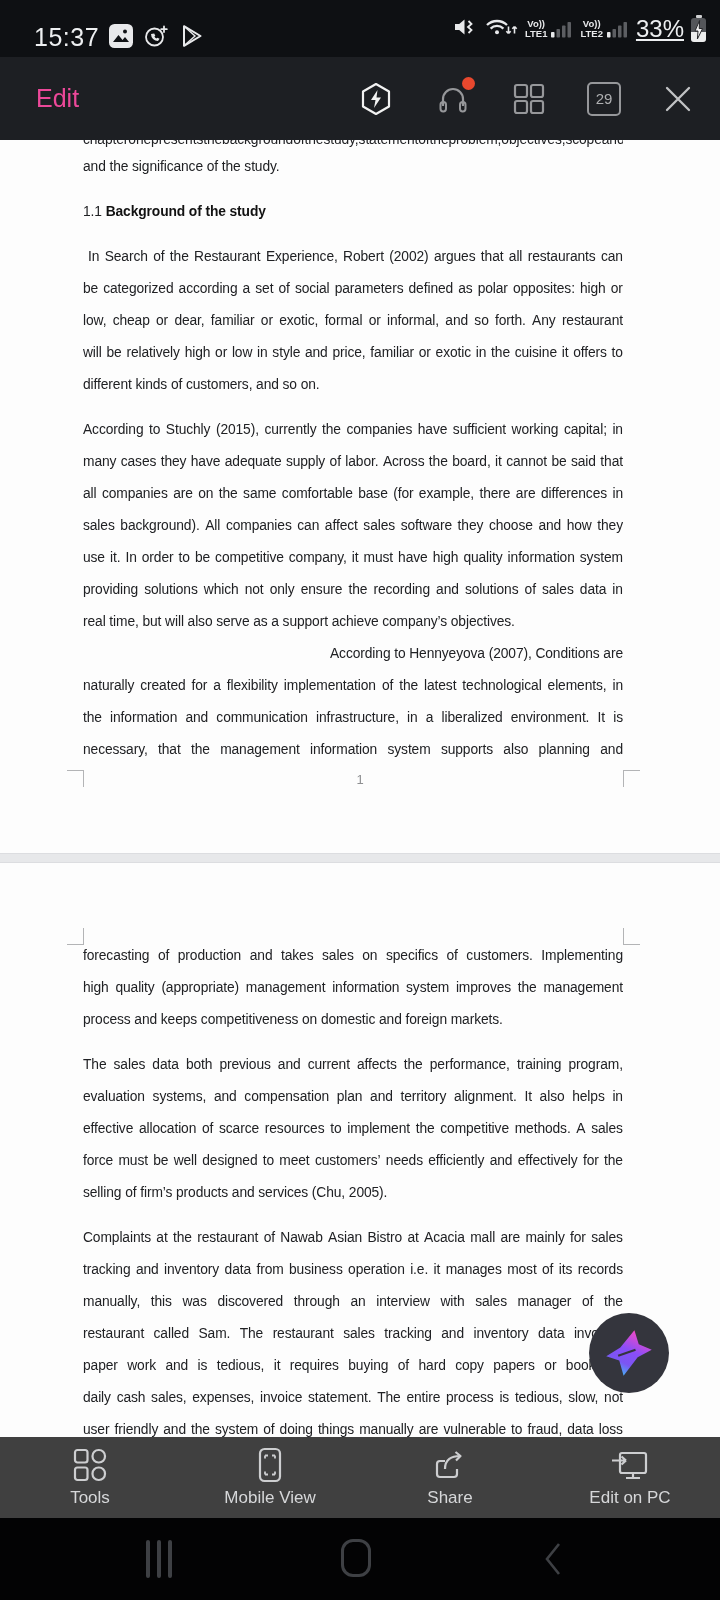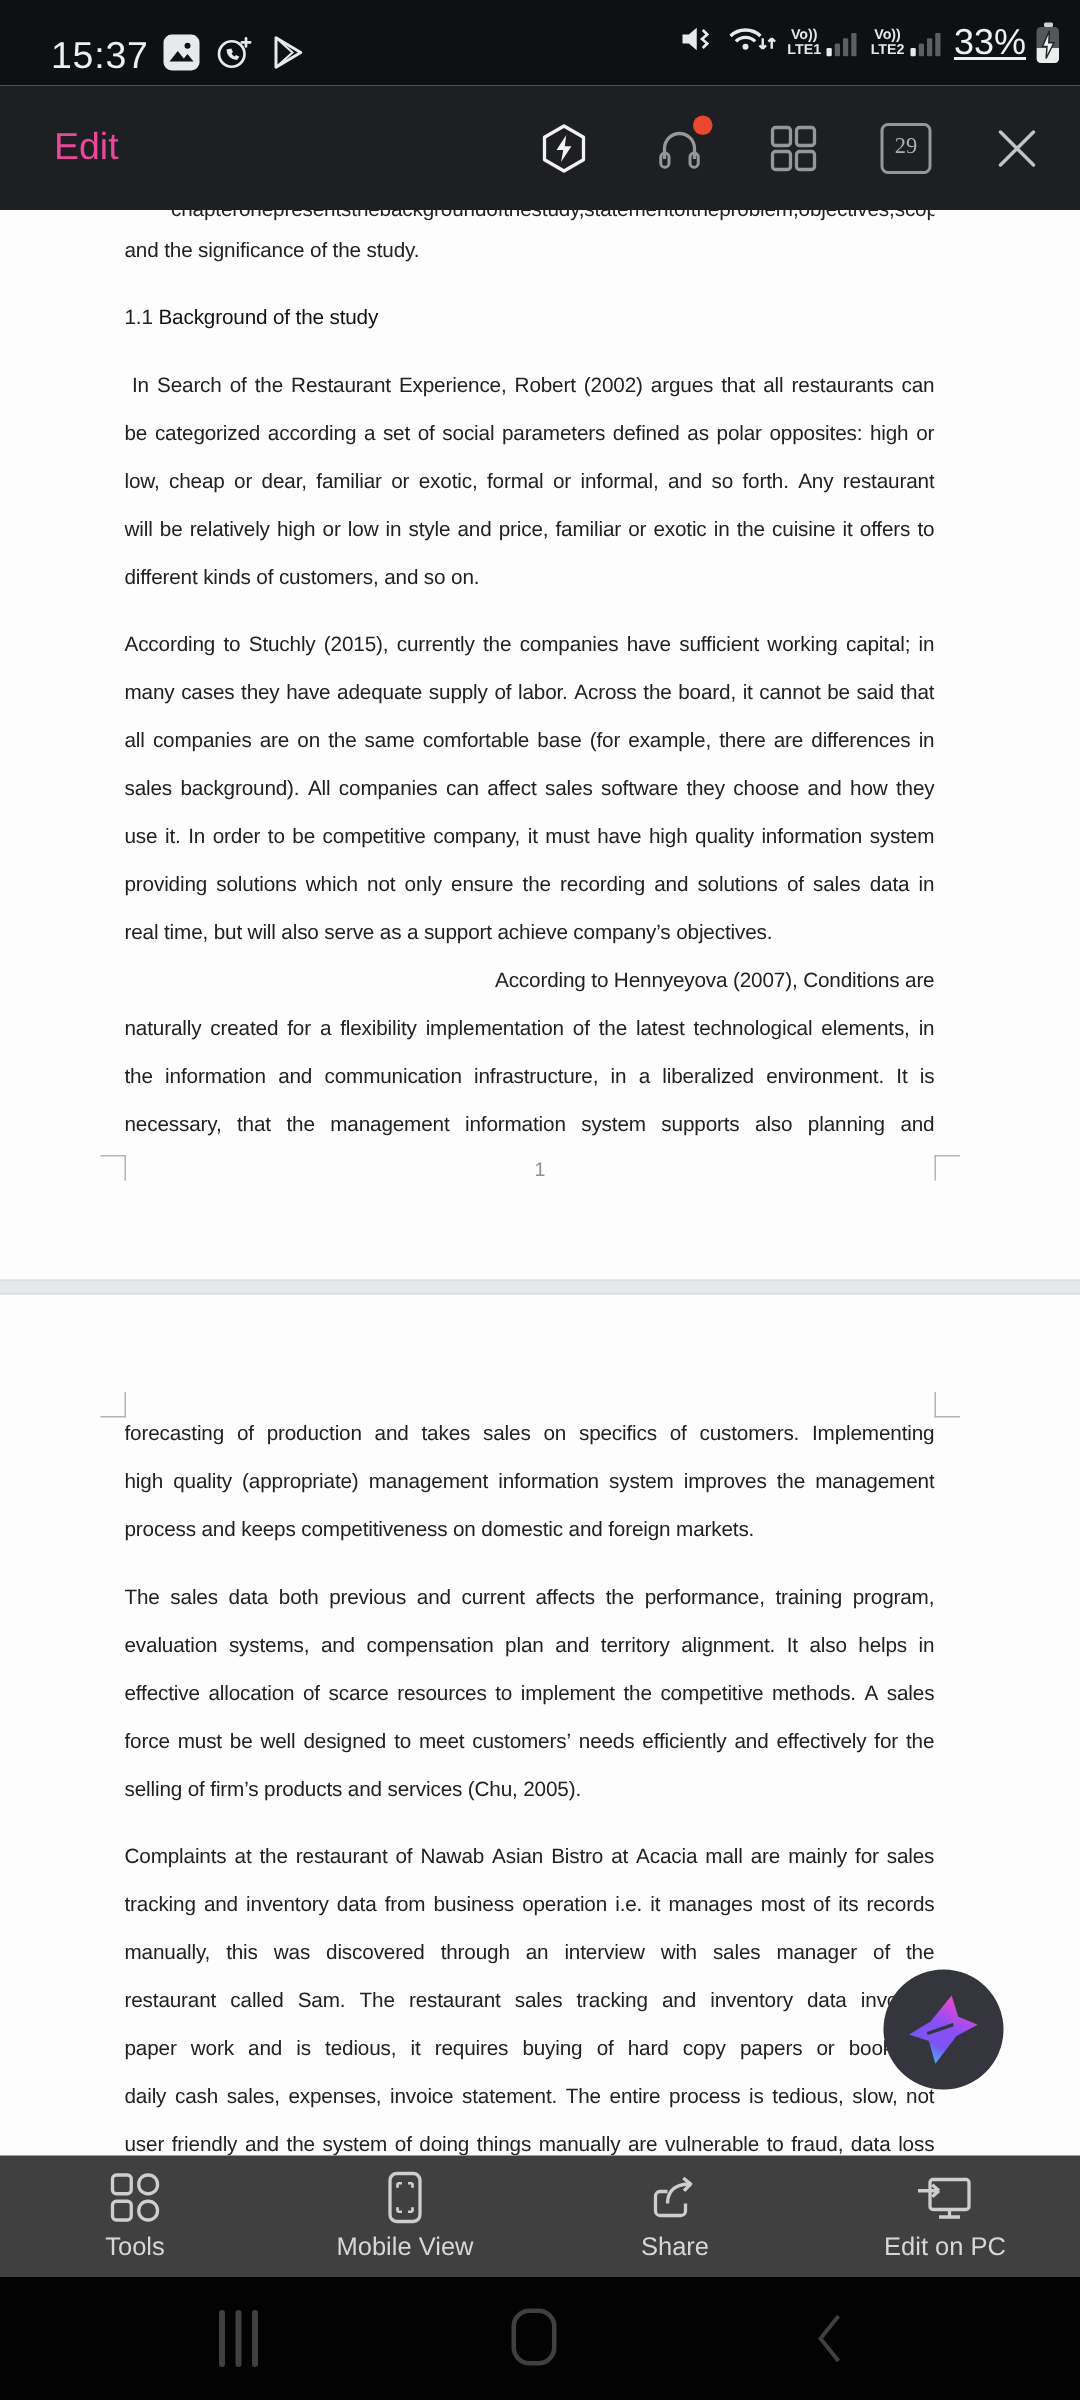--- a/index.html
+++ b/index.html
@@ -17,39 +17,39 @@
   .batt{position:relative;width:15px;height:27px;}
   .batt-cap{position:absolute;left:4.5px;top:0;width:6px;height:3px;background:#cfd0d2;border-radius:1px;}
   .batt-body{position:absolute;left:0;top:3px;width:15px;height:24px;background:#54565a;border-radius:3px;overflow:hidden;}
   .batt-fill{position:absolute;left:0;bottom:0;width:100%;height:10px;background:#eceded;}
   .batt-bolt{position:absolute;left:0;top:3px;width:15px;height:24px;}
 
   
   .edit-bar{position:absolute;left:0;top:57px;width:720px;height:83px;background:#1d1f23;}
   .eb-title{position:absolute;left:36px;top:0;height:83px;display:flex;align-items:center;
     font-size:25px;color:#ec4899;}
-  .eb-icons{position:absolute;right:26px;top:0;height:83px;display:flex;align-items:center;gap:41px;font-family:Liberation Serif, serif;}
+  .eb-icons{position:absolute;right:26px;top:0;height:83px;display:flex;align-items:center;gap:41px;}
   .eb-icon{position:relative;display:flex;align-items:center;justify-content:center;}
   .badge-dot{position:absolute;right:-4px;top:-4px;width:13px;height:13px;border-radius:50%;background:#e8482e;}
   .page-badge{width:30px;height:30px;border:2px solid #96979a;border-radius:5px;
     display:flex;align-items:center;justify-content:center;font-size:15px;color:#aeafb1;}
 
   
   .doc-area{position:absolute;left:0;top:140px;width:720px;height:1297px;background:#fdfdfd;overflow:hidden;}
   .doc-text{position:absolute;left:83px;width:540px;}
   #p1text{top:0;}
   #p2text{top:800px;}
   .para{margin-bottom:13px;}
   .para.nogap{margin-bottom:0;}
   .line{height:32px;line-height:32px;font-size:13.8px;letter-spacing:-0.1px;color:#202124;white-space:nowrap;}
   .jline{display:flex;justify-content:space-between;white-space:normal;overflow:hidden;}
   .rline{text-align:right;}
-  .b{font-weight:normal;color:#121212;}
+  .b{font-weight:bold;color:#121212;}
   .clip-top{height:7px;overflow:hidden;margin-bottom:4px;}
-  .clip-top .line{margin-top:-16px;margin-left:31px;}
+  .clip-top .line{margin-top:-16px;}
   .corner{position:absolute;width:16px;height:16px;}
   .c-tl-p1{left:67px;top:630px;border-top:1.5px solid #b3b4b6;border-right:1.5px solid #b3b4b6;}
   .c-tr-p1{left:623px;top:630px;border-top:1.5px solid #b3b4b6;border-left:1.5px solid #b3b4b6;}
   .c-bl-p2{left:67px;top:788px;border-bottom:1.5px solid #b3b4b6;border-right:1.5px solid #b3b4b6;}
   .c-br-p2{left:623px;top:788px;border-bottom:1.5px solid #b3b4b6;border-left:1.5px solid #b3b4b6;}
   .page-num{position:absolute;left:0;top:624px;width:720px;height:32px;line-height:32px;
     text-align:center;font-size:13px;color:#8e8f91;}
   .page-gap{position:absolute;left:0;top:713px;width:720px;height:8px;background:#e7e8ea;
     border-top:1px solid #dcdde0;border-bottom:1px solid #dcdde0;}
 

